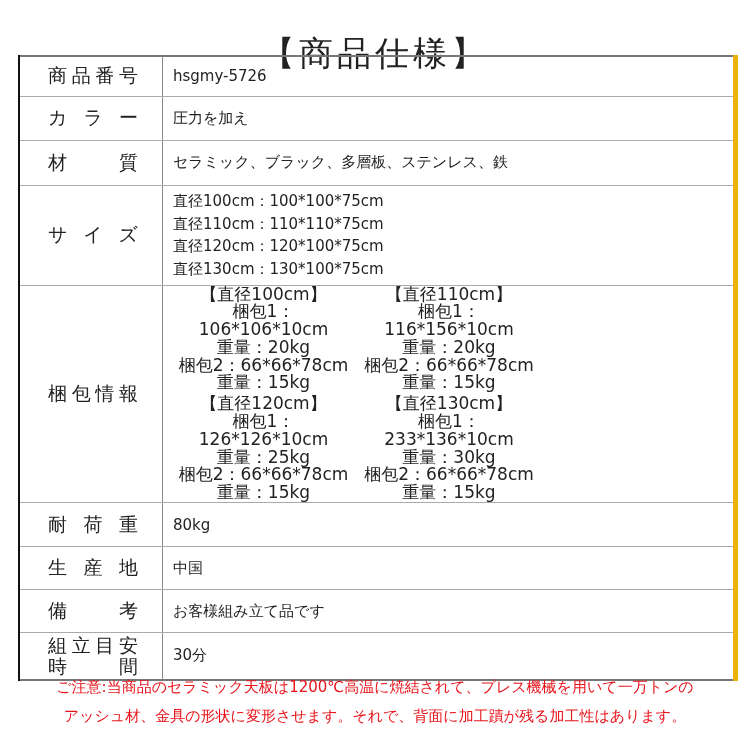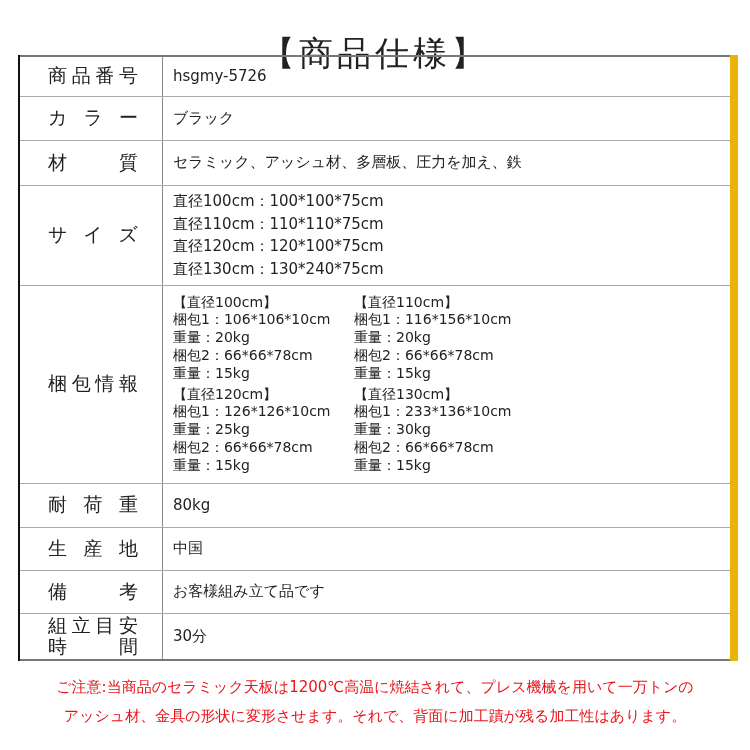--- a/index.html
+++ b/index.html
@@ -5,26 +5,26 @@
   html, body { margin:0; padding:0; background:#ffffff; }
   body { width:750px; height:750px; position:relative; overflow:hidden;
          font-family:"DejaVu Sans","Liberation Sans",sans-serif; color:#222; }
   .title { position:absolute; top:2px; left:0; width:750px; text-align:center;
            font-size:34px; letter-spacing:4px; color:#222; line-height:44px;margin-top:29px; }
   table.spec { position:absolute; left:18px; top:55px; width:720px; border-collapse:collapse;
                table-layout:fixed; border-top:2px solid #777; border-bottom:2px solid #777; }
   table.spec td { border-top:1px solid #aaa; border-bottom:1px solid #aaa; padding:0; vertical-align:middle; }
   table.spec td.label { width:142px; border-left:2px solid #111; border-right:1px solid #888;
                         font-size:19px; color:#222; }
-  table.spec td.value { border-right:8px solid #eab308; padding-left:10px; font-size:15px; color:#222; }
+  table.spec td.value { border-right:5px solid #eab308; padding-left:10px; font-size:15px; color:#222; }
   .lab { display:flex; justify-content:space-between; padding:0 24px 0 28px; }
   .lab.two { display:block; padding:0 24px 0 28px; line-height:21px; }
   .lab.two .r { display:flex; justify-content:space-between; }
   .lines div { line-height:22.5px; }
-  .pack { display:grid; grid-template-columns:181px 190px; row-gap:3px; font-size:14px; line-height:17.8px; }
+  .pack { display:grid; grid-template-columns:181px 190px; row-gap:3px; font-size:17px; line-height:17.8px;text-align:center; }
   .note { position:absolute; left:0; width:750px; text-align:center; color:#e8141b; font-size:15px; }
 </style>
 </head>
 <body>
 
 <div class="title">【商品仕様】</div>
 
 <table class="spec">
   <tbody>
       <tr style="height:40px">
@@ -39,45 +39,45 @@
     <td class="value">hsgmy-5726</td>
   </tr>
   <tr style="height:44px">
     <td class="label">
       <div class="lab">
         <span>カ</span>
         <span>ラ</span>
         <span>ー</span>
       </div>
     </td>
-    <td class="value">ブラック</td>
+    <td class="value">圧力を加え</td>
   </tr>
   <tr style="height:45px">
     <td class="label">
       <div class="lab">
         <span>材</span>
         <span>質</span>
       </div>
     </td>
-    <td class="value">セラミック、アッシュ材、多層板、圧力を加え、鉄</td>
+    <td class="value">セラミック、ブラック、多層板、ステンレス、鉄</td>
   </tr>
   <tr style="height:100px">
     <td class="label">
       <div class="lab">
         <span>サ</span>
         <span>イ</span>
         <span>ズ</span>
       </div>
     </td>
     <td class="value">
       <div class="lines">
         <div>直径100cm：100*100*75cm</div>
         <div>直径110cm：110*110*75cm</div>
         <div>直径120cm：120*100*75cm</div>
-        <div>直径130cm：130*240*75cm</div>
+        <div>直径130cm：130*100*75cm</div>
       </div>
     </td>
   </tr>
   <tr style="height:198px">
     <td class="label">
       <div class="lab">
         <span>梱</span>
         <span>包</span>
         <span>情</span>
         <span>報</span>

